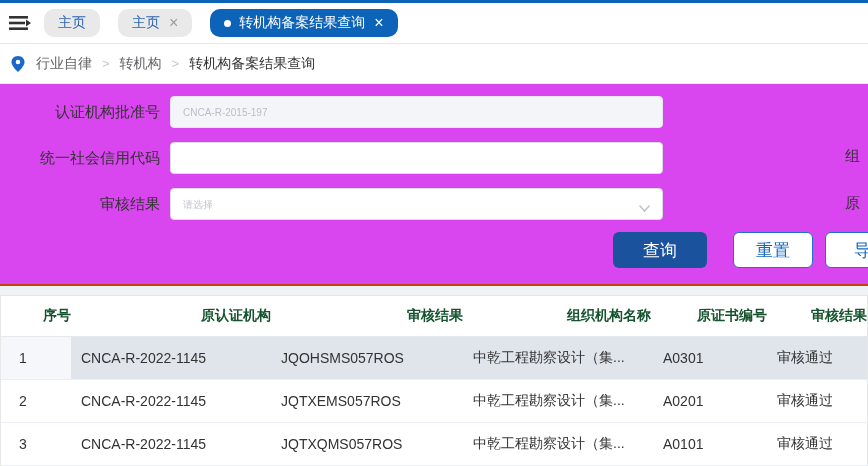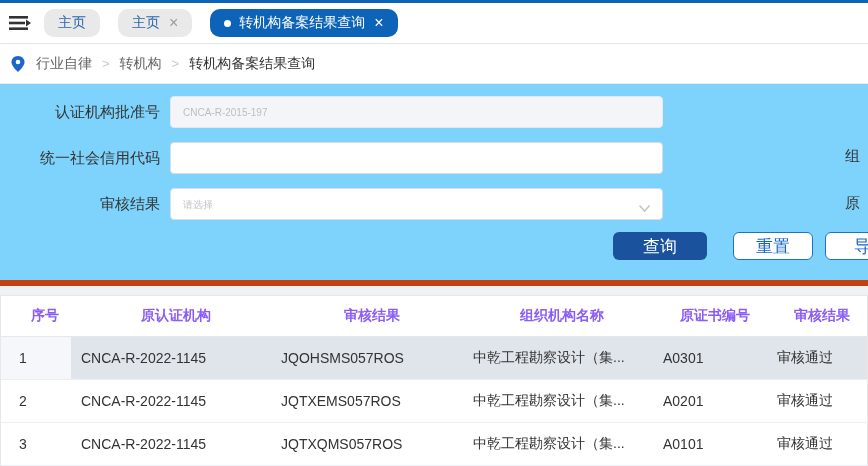--- a/index.html
+++ b/index.html
@@ -23,52 +23,52 @@
     margin-right:8px; display:inline-block; }
 
   
   .crumbbar { height:40px; background:#fff; display:flex; align-items:center;
     padding-left:10px; border-bottom:1px solid #ededed; font-size:14px; color:#606266; }
   .pin { margin-right:10px; display:flex; }
   .crumb-sep { color:#c4c8cc; margin:0 10px; font-size:13px; }
   .crumb-current { color:#303133; }
 
   
-  .formpanel { background:#7dd3fc; padding-top:12px; height:202px;
-    border-bottom:6px solid #c2410c; position:relative; }
+  .formpanel { background:#d946ef; padding-top:12px; height:202px;
+    border-bottom:2px solid #c2410c; position:relative; }
   .frow { display:flex; align-items:center; margin-bottom:14px; }
   .frow.r3 { margin-bottom:0; }
   .flabel { width:160px; text-align:right; color:#333; font-size:15px; flex:none; }
   .fctl { position:relative; width:493px; margin-left:10px; flex:none; }
   .finput { width:493px; height:32px; border:1px solid #d9dce3; border-radius:4px;
     padding:0 12px; font-size:10px; color:#333; background:#fff; outline:none;
     font-family:"Liberation Sans", sans-serif; }
   .finput::placeholder { color:#c0c4cc; }
   .finput.disabled { background:#f3f5f9; border-color:#e4e7ee; color:#b9bec7; }
   .chev { position:absolute; right:12px; top:11px; pointer-events:none; }
   .rlabel { position:absolute; left:845px; width:17px; overflow:hidden;
     white-space:nowrap; color:#333; font-size:15px; }
   .rlabel.r2 { top:63px; }
   .rlabel.r3 { top:110px; }
 
   .btnrow { position:relative; height:42px; margin-top:12px; }
-  .btn { position:absolute; top:0; height:28px; border-radius:6px; font-size:17px;
+  .btn { position:absolute; top:0; height:36px; border-radius:6px; font-size:17px;
     display:flex; align-items:center; justify-content:center; cursor:pointer;
     border:none; font-family:"Liberation Sans", sans-serif; }
   .btn-search { left:613px; width:94px; background:#1a529e; color:#fff; }
   .btn-outline { background:#fff; border:1px solid #1f72c4; color:#1565c0; }
   .btn-reset { left:733px; width:80px; }
   .btn-export { left:825px; width:92px; justify-content:flex-start; padding-left:28px; }
 
   
   .gap { height:9px; background:#f0f2f5; }
   .tablepanel { background:#fff; border:1px solid #e8e8e8; border-bottom:none; }
   table { width:866px; border-collapse:collapse; table-layout:fixed;
     font-size:14px; color:#333; }
-  th { height:40px; text-align:center; font-weight:600; color:#8b5cf6;
+  th { height:40px; text-align:right; font-weight:600; color:#14532d;
     border-bottom:1px solid #e4e7ed; padding-left:10px; white-space:nowrap; overflow:hidden; }
   td { height:43px; border-bottom:1px solid #ebeef5; padding-left:10px;
     white-space:nowrap; overflow:hidden; background:#fff; }
   th.c0, td.c0 { padding-left:18px; }
   th.c4, td.c4 { padding-left:12px; }
   tr.hl td { background:#e0e5ec; }
   tr.hl td.c0 { background:#f6f7fa; }
 </style>
 </head>
 <body>

